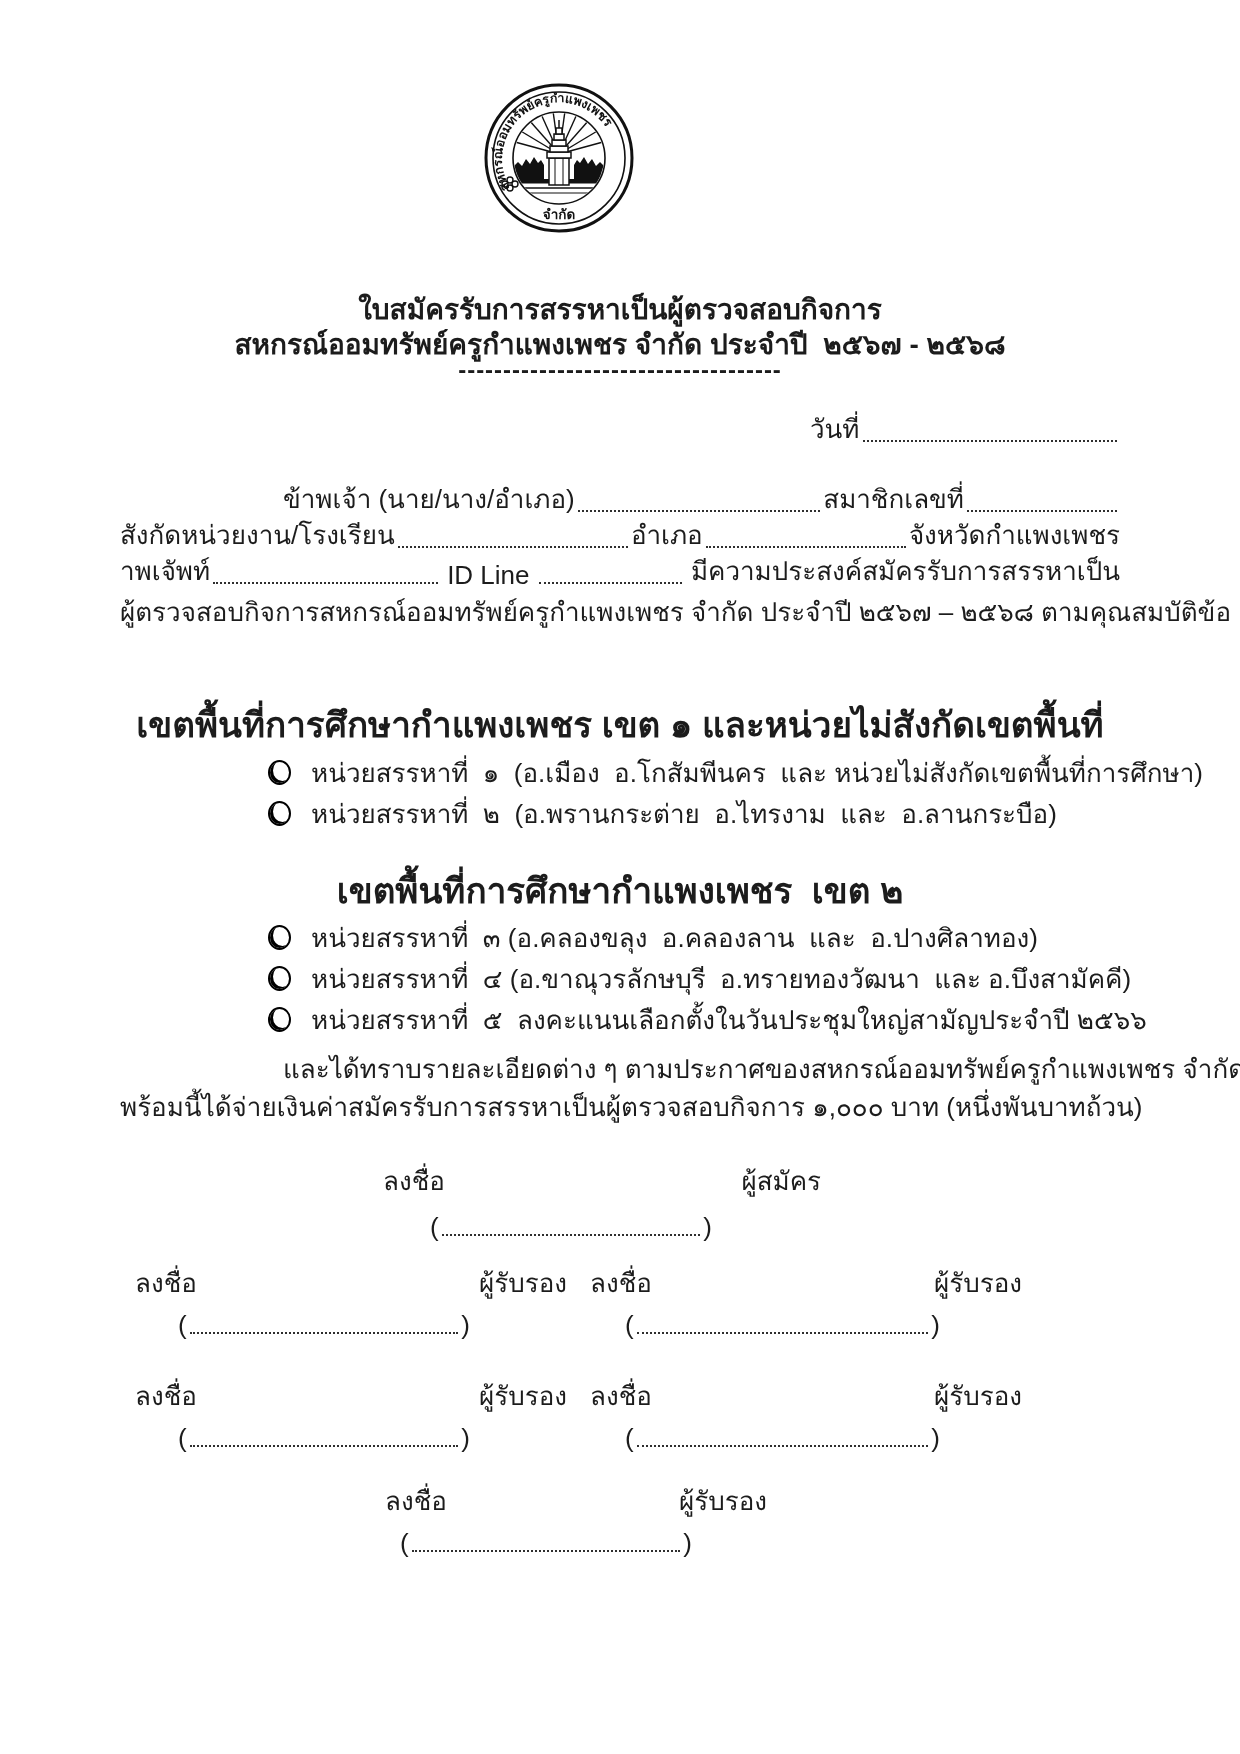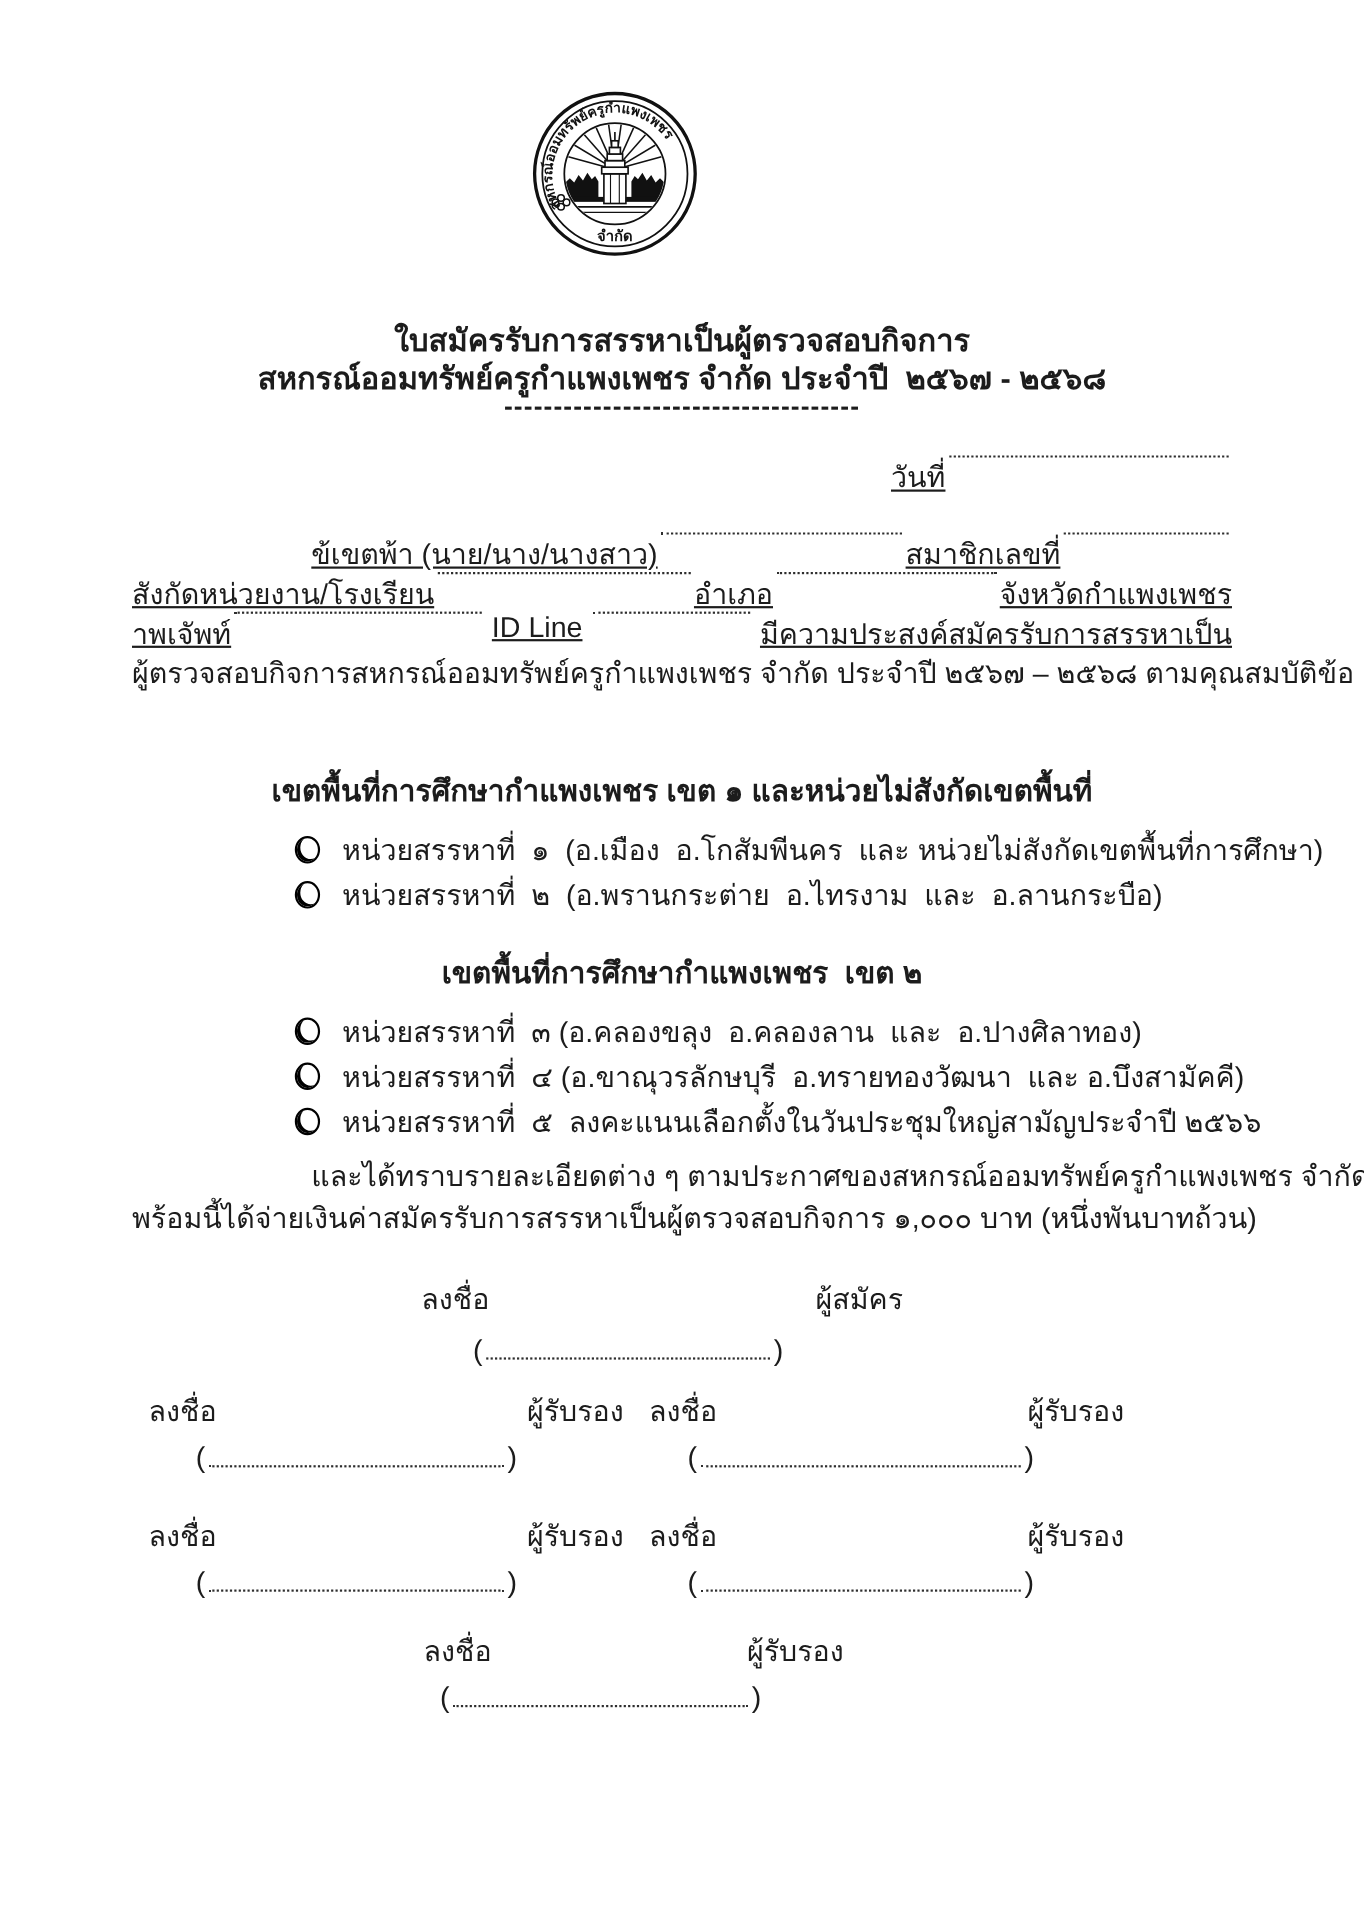--- a/index.html
+++ b/index.html
@@ -8,25 +8,25 @@
     width:1240px;height:1754px;
     background:#fff;
     font-family:"Liberation Sans", sans-serif;
     color:#1c1c1c;
     font-size:26px;
     overflow:hidden;
   }
   .abs{position:absolute;}
   .center{left:0;right:0;text-align:center;}
   .pre{white-space:pre;}
-  .row{display:flex;text-decoration:underline;}
+  .row{display:flex;align-items:flex-end;}
   .dots{border-bottom:2.5px dotted #2e2e2e;margin:0 3px 7px 3px;height:1px;}
   .grow{flex:1;}
   .title{font-size:28px;font-weight:bold;}
-  .heading{font-size:27px;font-weight:bold;}
+  .heading{font-size:35px;font-weight:bold;}
   .option-row{display:flex;align-items:center;height:41px;}
   .radio{
     display:inline-block;flex:none;
     width:19px;height:21px;
     border:2px solid #000;border-radius:50%;
     box-shadow:inset 3px -2px 0 0 #000;
     background:#fff;
     margin-right:20px;
   }
   .option-text{white-space:pre;}
@@ -102,21 +102,21 @@
   <div class="abs center dash-divider" style="top:356px;">------------------------------------</div>
 
   <div class="abs row" style="top:413px;left:810px;right:120px;height:36px;">
     <span class="pre">วันที่</span>
     <span class="dots grow"></span>
   </div>
 
   <div class="abs" style="top:483px;left:120px;right:120px;">
     <div class="row line36">
       <span style="width:163px;flex:none;"></span>
-      <span class="pre">ข้เขตพ้า (นาย/นาง/นางสาว)</span>
+      <span class="pre">ข้าพเจ้า (นาย/นาง/อำเภอ)</span>
       <span class="dots grow"></span>
       <span class="pre">สมาชิกเลขที่</span>
       <span class="dots" style="width:150px;flex:none;"></span>
     </div>
     <div class="row line36">
       <span class="pre">สังกัดหน่วยงาน/โรงเรียน</span>
       <span class="dots grow" style="flex:1.15;"></span>
       <span class="pre">อำเภอ</span>
       <span class="dots grow" style="flex:1;"></span>
       <span class="pre">จังหวัดกำแพงเพชร</span>

